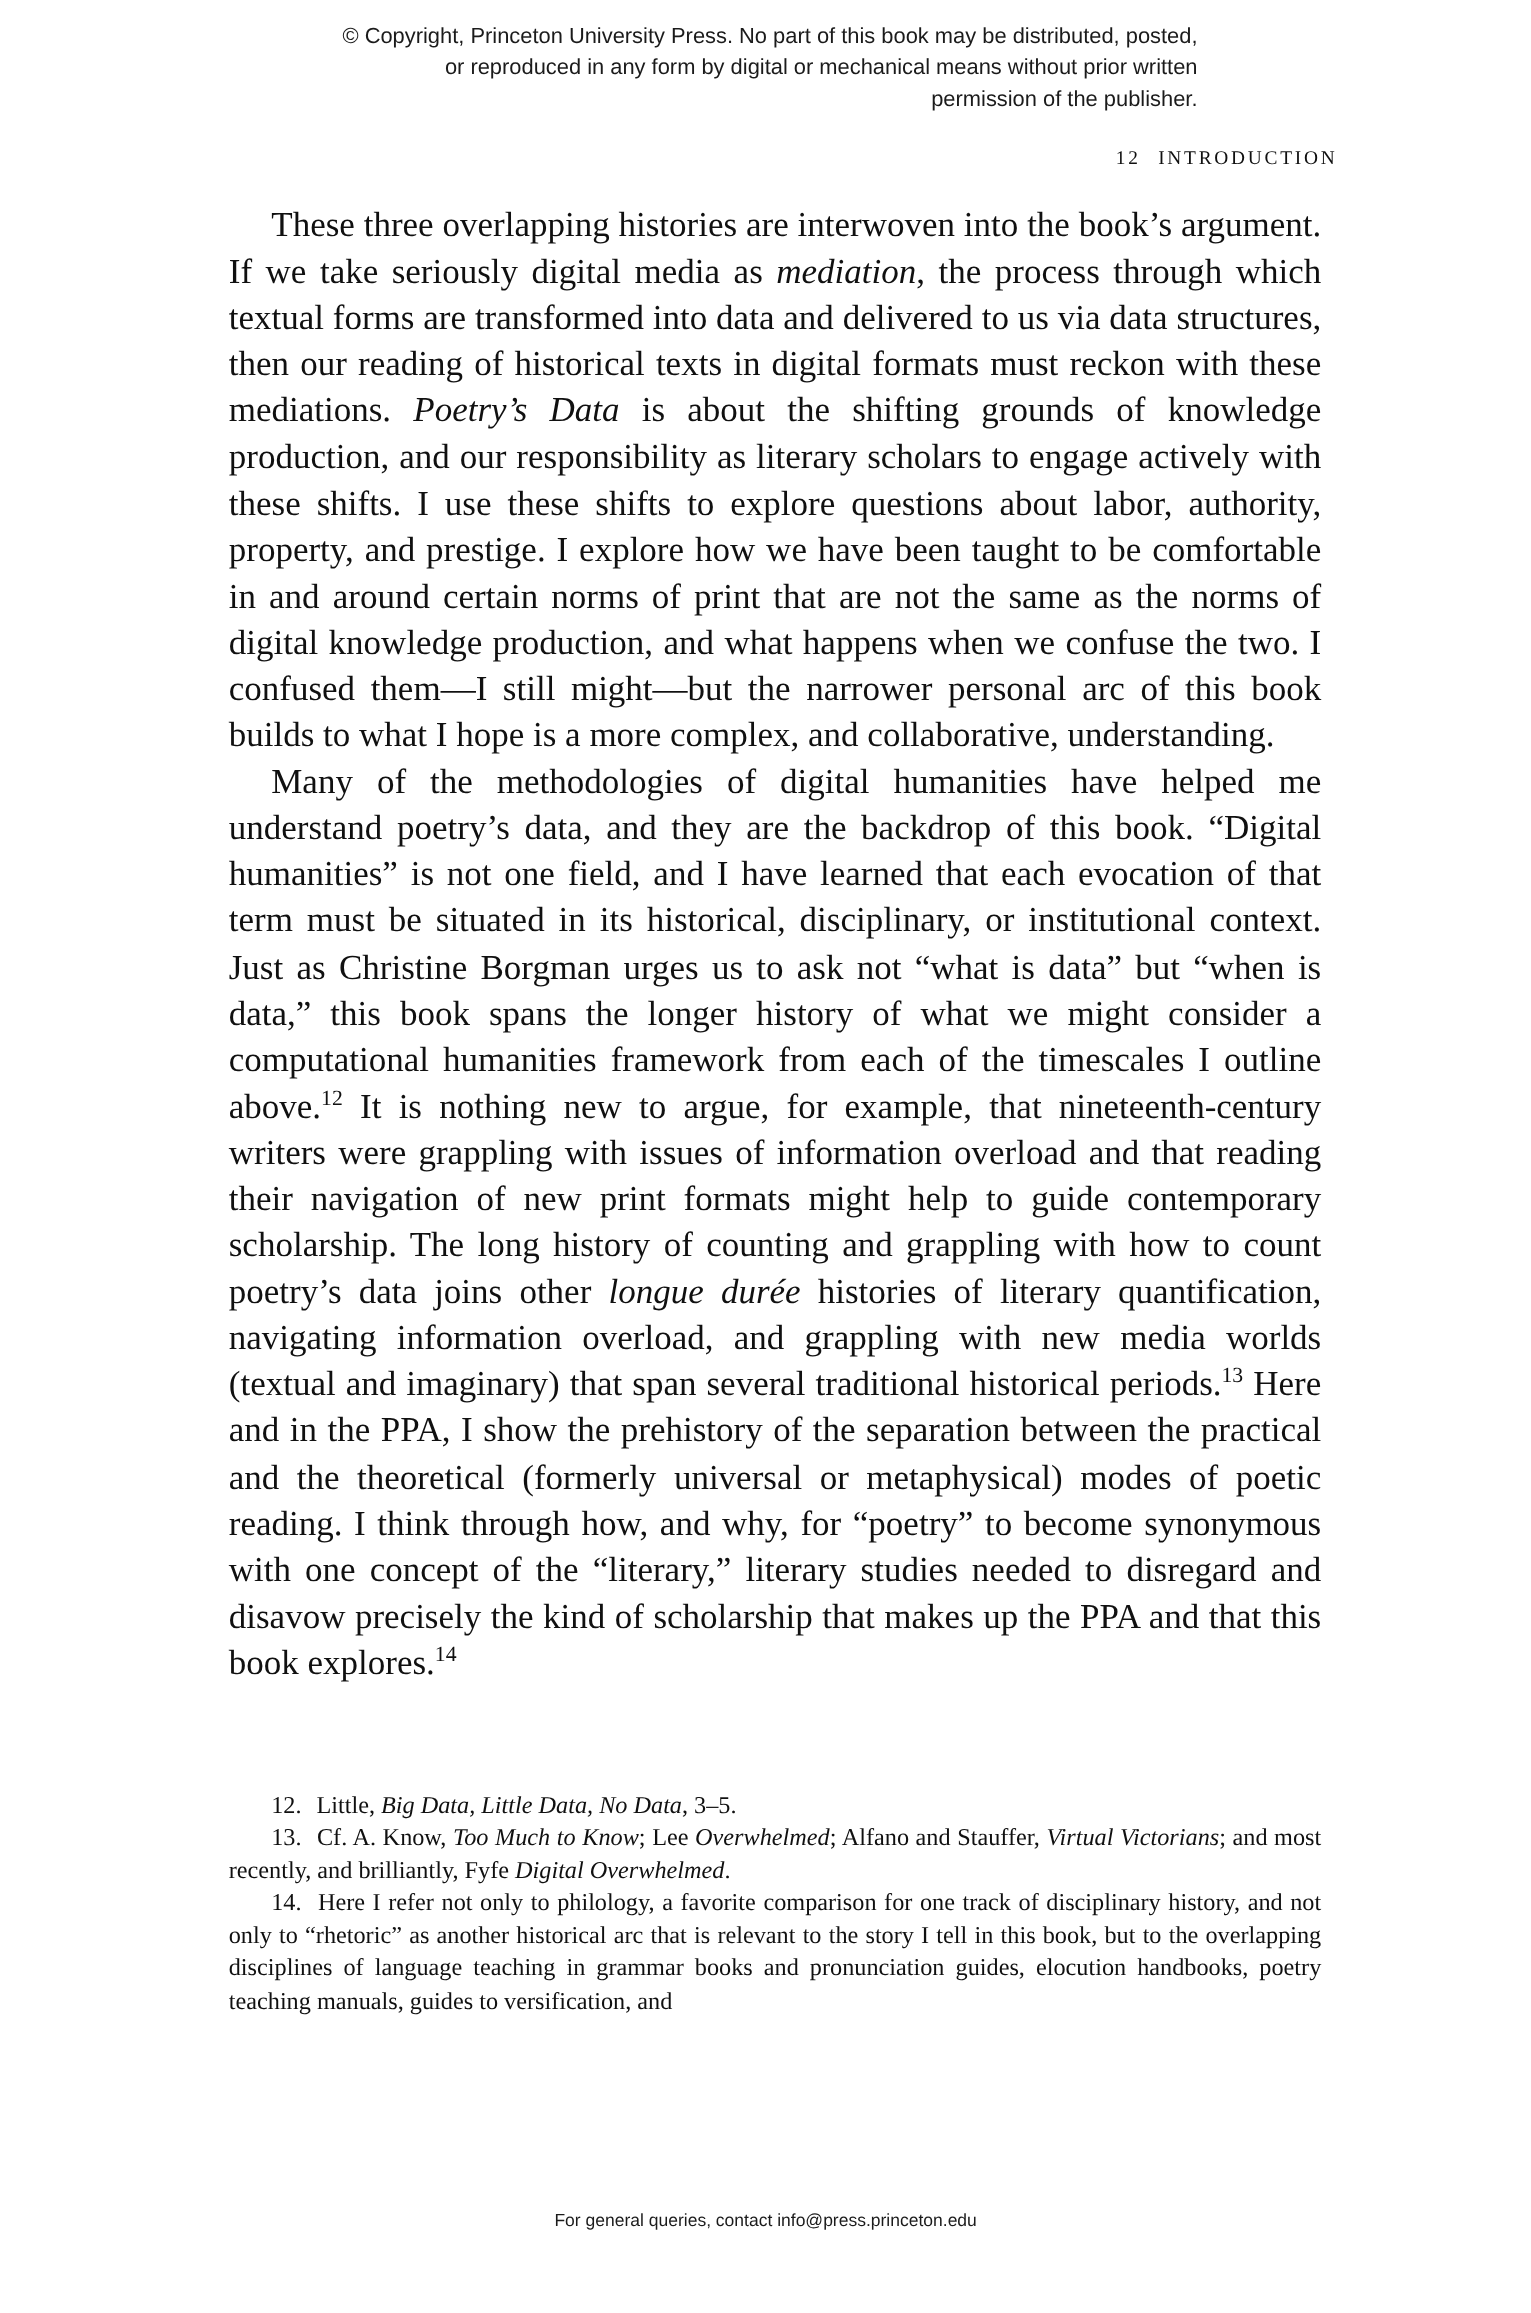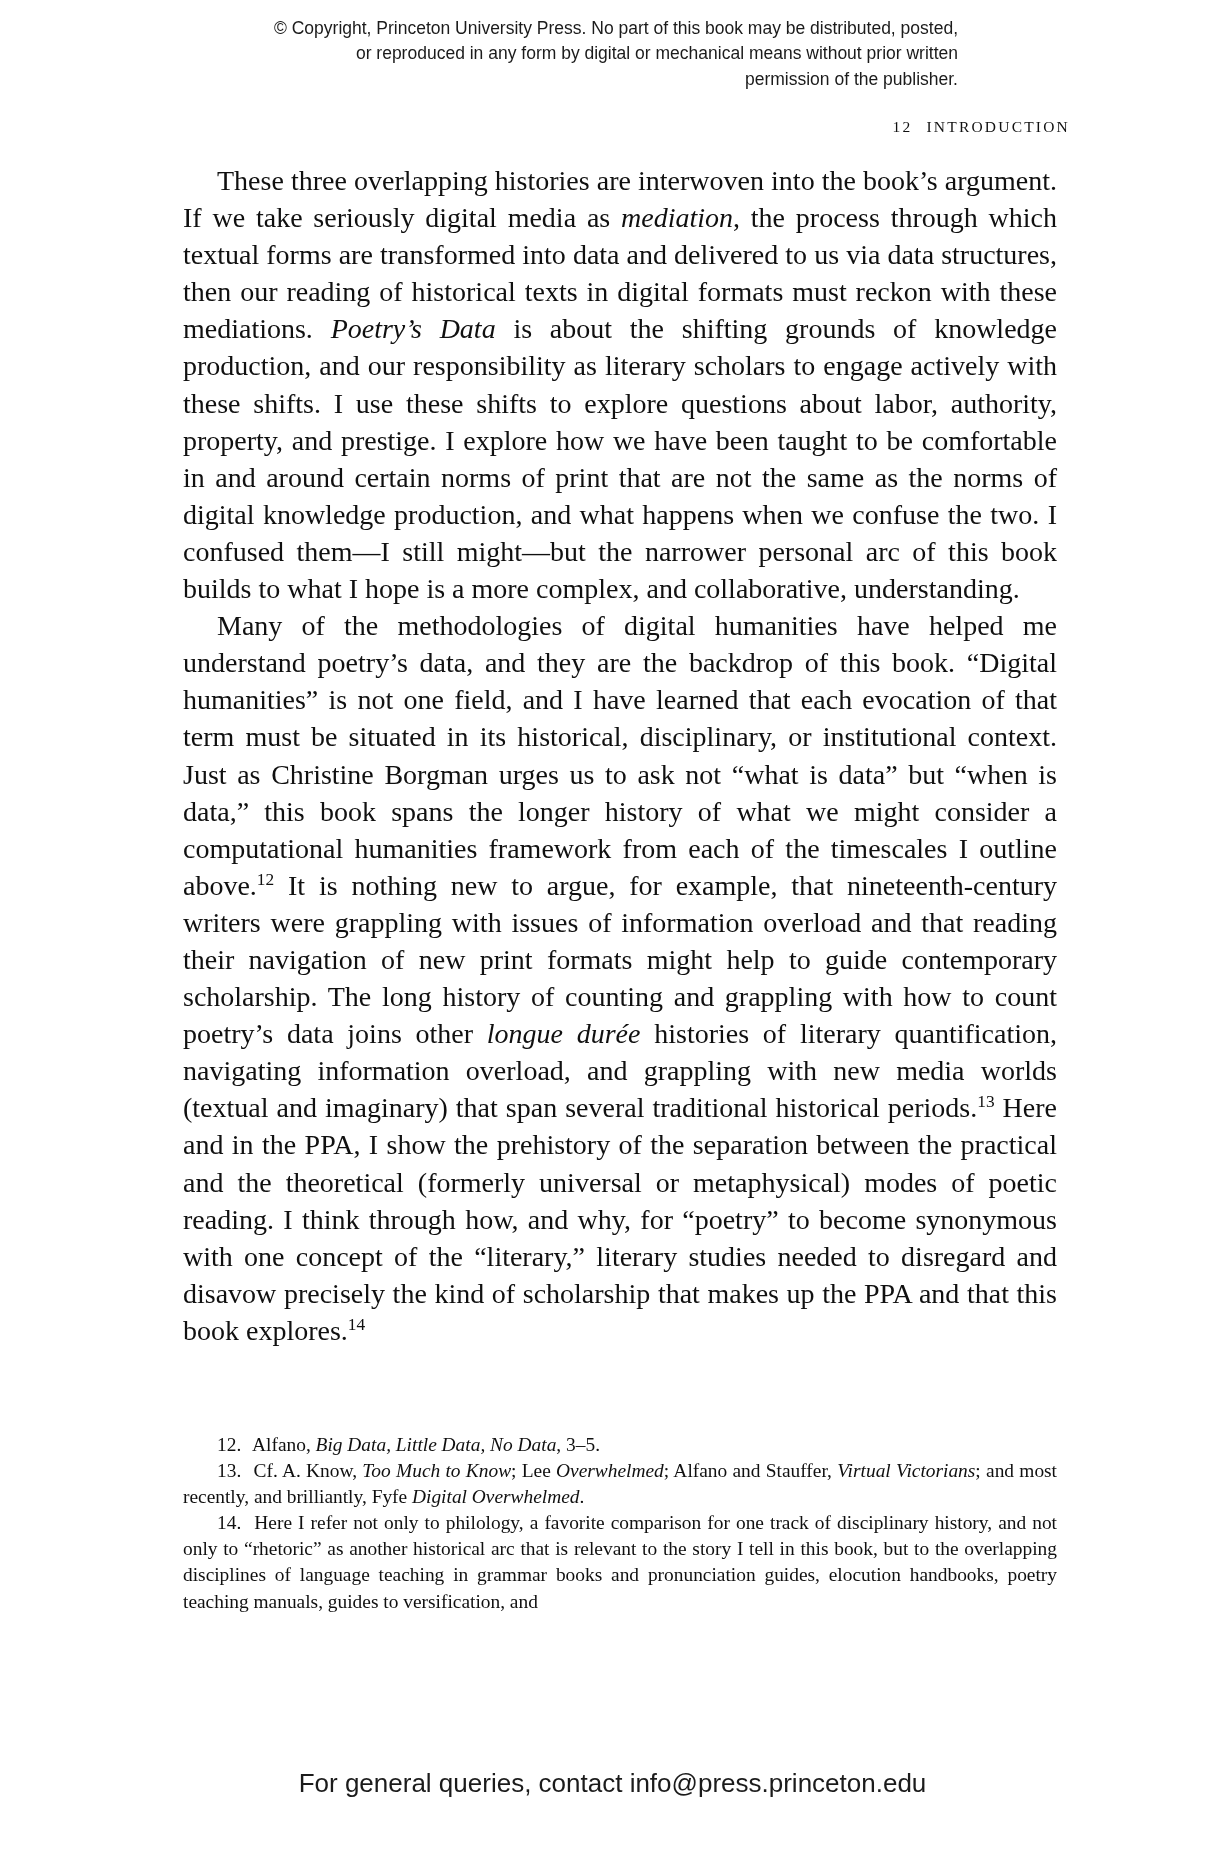--- a/index.html
+++ b/index.html
@@ -82,21 +82,21 @@
     vertical-align: super;
     line-height: 0;
   }
   .footer {
     position: absolute;
     left: 0;
     top: 1768px;
     width: 1225px;
     text-align: center;
     font-family: "Liberation Sans", sans-serif;
-    font-size: 26px;
+    font-size: 14px;
     color: #1b1b1b;
   }
 </style>
 </head>
 <body>
 
 <div class="page">
 
   <div class="copyright">© Copyright, Princeton University Press. No part of this book may be distributed, posted, or reproduced in any form by digital or mechanical means without prior written permission of the publisher.</div>
 
@@ -107,21 +107,21 @@
   <div class="body">
 
     <p class="indent"><span>These three overlapping histories are interwoven into the book’s argument. If we take seriously digital media as </span><i>mediation</i><span>, the process through which textual forms are transformed into data and delivered to us via data structures, then our reading of historical texts in digital formats must reckon with these mediations. </span><i>Poetry’s Data</i><span> is about the shifting grounds of knowledge production, and our responsibility as literary scholars to engage actively with these shifts. I use these shifts to explore questions about labor, authority, property, and prestige. I explore how we have been taught to be comfortable in and around certain norms of print that are not the same as the norms of digital knowledge production, and what happens when we confuse the two. I confused them—I still might—but the narrower personal arc of this book builds to what I hope is a more complex, and collaborative, understanding.</span></p>
 
     <p class="indent"><span>Many of the methodologies of digital humanities have helped me understand poetry’s data, and they are the backdrop of this book. “Digital humanities” is not one field, and I have learned that each evocation of that term must be situated in its historical, disciplinary, or institutional context. Just as Christine Borgman urges us to ask not “what is data” but “when is data,” this book spans the longer history of what we might consider a computational humanities framework from each of the timescales I outline above.</span><sup>12</sup><span> It is nothing new to argue, for example, that nineteenth-century writers were grappling with issues of information overload and that reading their navigation of new print formats might help to guide contemporary scholarship. The long history of counting and grappling with how to count poetry’s data joins other </span><i>longue durée</i><span> histories of literary quantification, navigating information overload, and grappling with new media worlds (textual and imaginary) that span several traditional historical periods.</span><sup>13</sup><span> Here and in the PPA, I show the prehistory of the separation between the practical and the theoretical (formerly universal or metaphysical) modes of poetic reading. I think through how, and why, for “poetry” to become synonymous with one concept of the “literary,” literary studies needed to disregard and disavow precisely the kind of scholarship that makes up the PPA and that this book explores.</span><sup>14</sup></p>
 
   </div>
 
   <div class="notes">
 
-    <p class="ni"><span class="numsp">12.</span> <span>Alfano, </span><i>Big Data, Little Data, No Data</i><span>, 3–5.</span></p>
+    <p class="ni"><span class="numsp">12.</span> <span>Little, </span><i>Big Data, Little Data, No Data</i><span>, 3–5.</span></p>
 
     <p class="ni"><span class="numsp">13.</span> <span>Cf. A. Know, </span><i>Too Much to Know</i><span>; Lee </span><i>Overwhelmed</i><span>; Alfano and Stauffer, </span><i>Virtual Victorians</i><span>; and most recently, and brilliantly, Fyfe </span><i>Digital Overwhelmed</i><span>.</span></p>
 
     <p class="ni"><span class="numsp">14.</span> <span>Here I refer not only to philology, a favorite comparison for one track of disciplinary history, and not only to “rhetoric” as another historical arc that is relevant to the story I tell in this book, but to the overlapping disciplines of language teaching in grammar books and pronunciation guides, elocution handbooks, poetry teaching manuals, guides to versification, and</span></p>
 
   </div>
 
   <div class="footer">For general queries, contact info@press.princeton.edu</div>
 
 </div>

